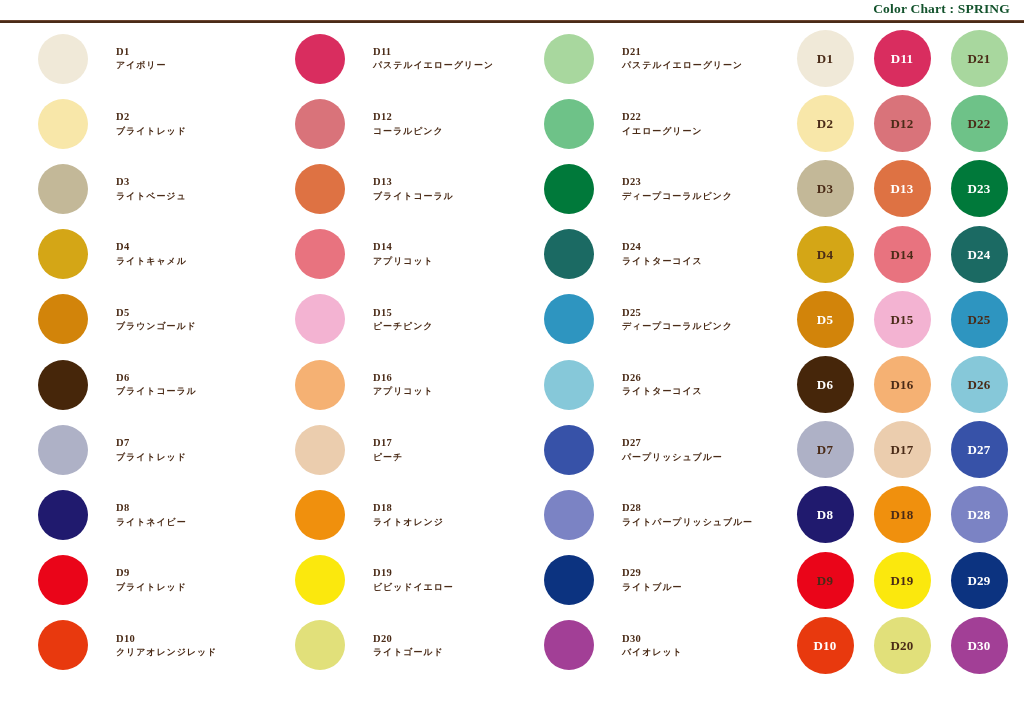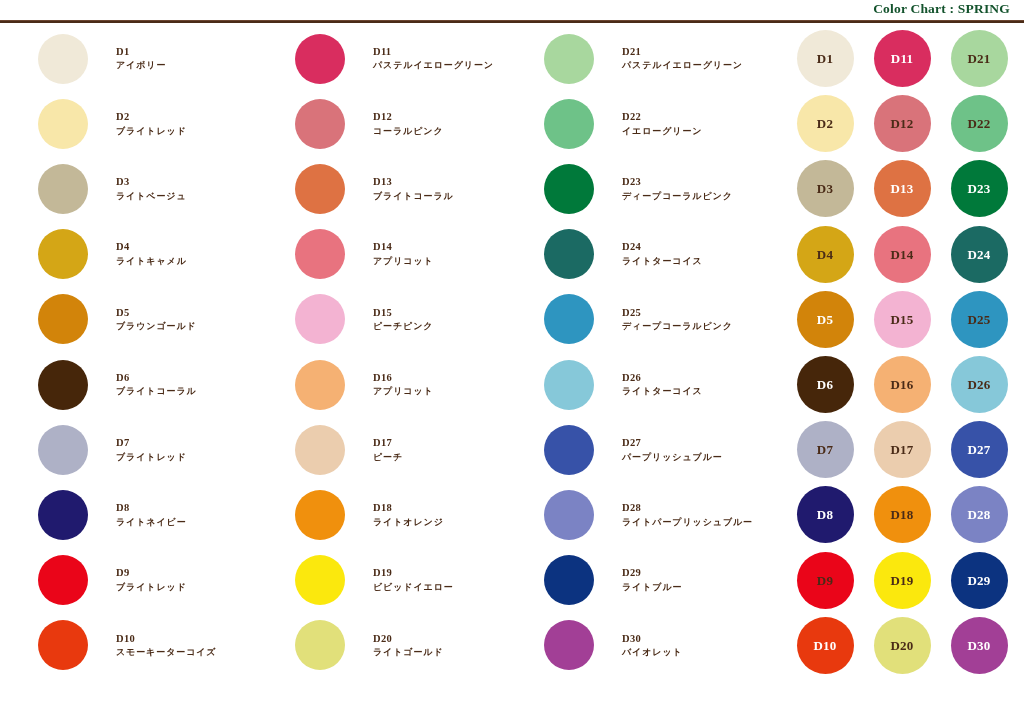--- a/index.html
+++ b/index.html
@@ -172,21 +172,21 @@
           <div class="swatch-dot" style="background: rgb(234, 5, 25);"></div>
           <div class="swatch-text">
             <div class="swatch-code">D9</div>
             <div class="swatch-name">ブライトレッド</div>
           </div>
         </div>
         <div class="swatch-row">
           <div class="swatch-dot" style="background: rgb(232, 57, 14);"></div>
           <div class="swatch-text">
             <div class="swatch-code">D10</div>
-            <div class="swatch-name">スモーキーターコイズ</div>
+            <div class="swatch-name">クリアオレンジレッド</div>
           </div>
         </div>
       </div>
     <div class="swatch-col col-2">
         <div class="swatch-row">
           <div class="swatch-dot" style="background: rgb(217, 45, 95);"></div>
           <div class="swatch-text">
             <div class="swatch-code">D11</div>
             <div class="swatch-name">パステルイエローグリーン</div>
           </div>

